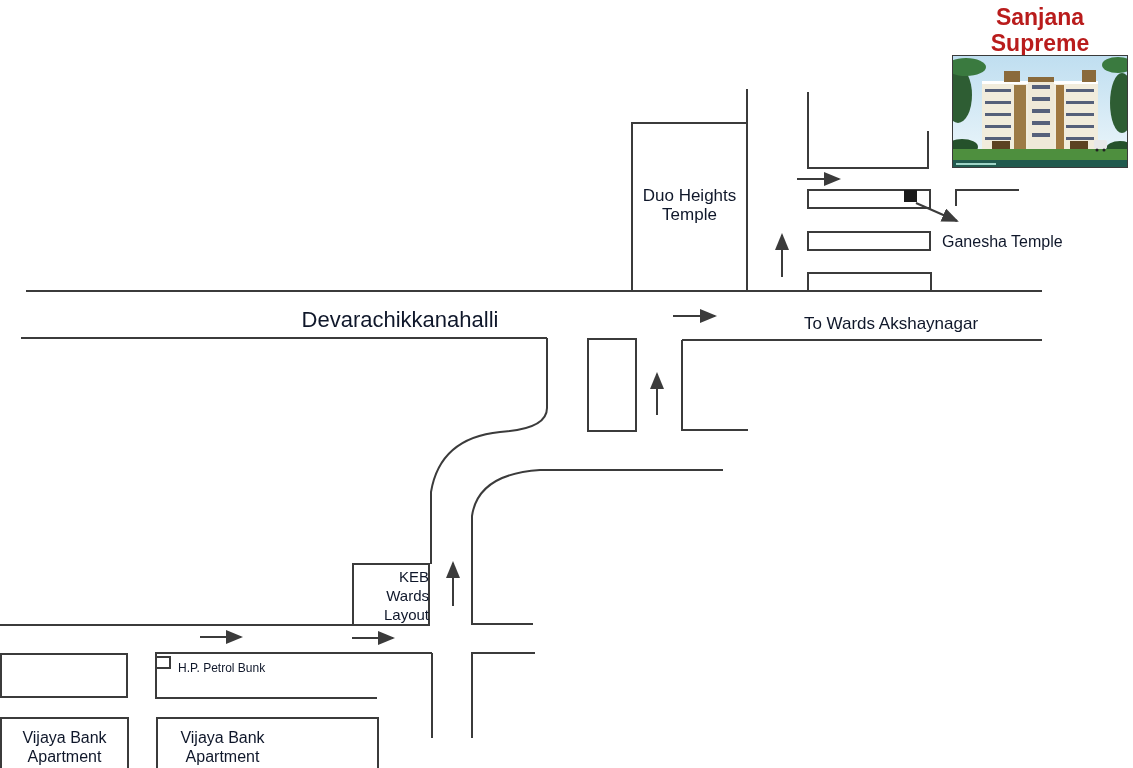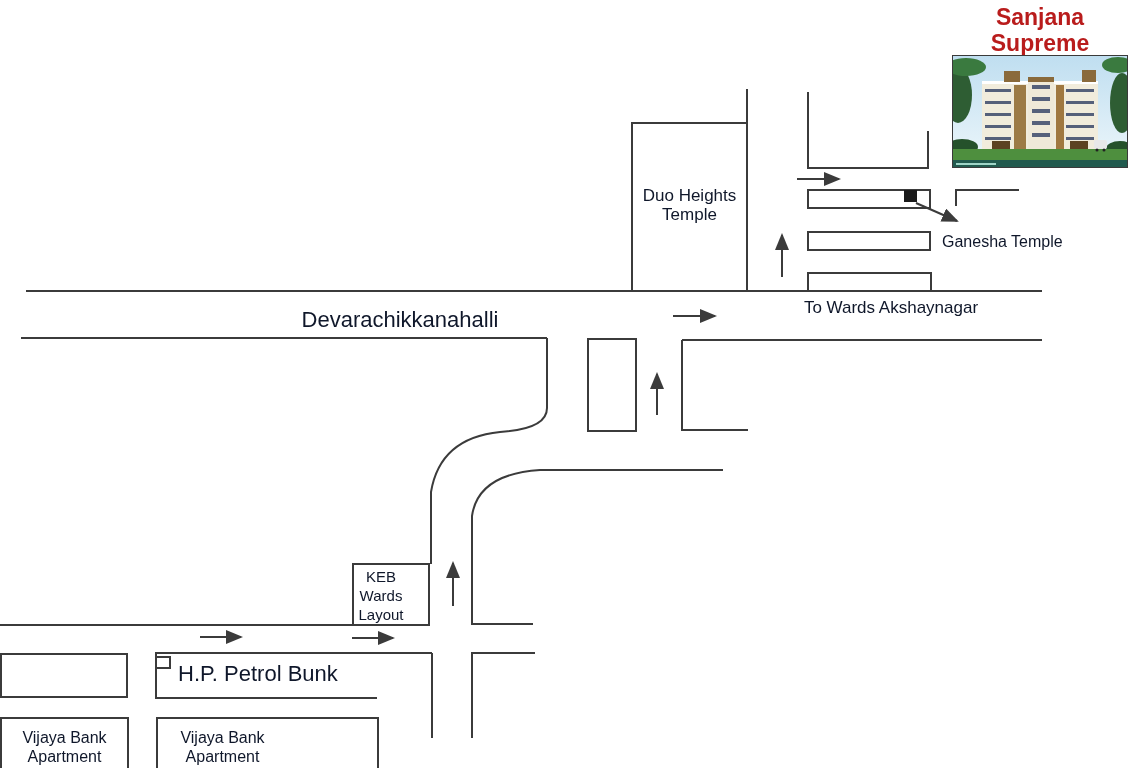--- a/index.html
+++ b/index.html
@@ -8,24 +8,24 @@
     overflow:hidden;font-family:"Liberation Sans",sans-serif;
   }
   .map-svg{position:absolute;left:0;top:0;}
   .lbl{
     position:absolute;color:#0f172a;font-family:"Liberation Sans",sans-serif;
     white-space:nowrap;
   }
   .lbl.center{text-align:center;white-space:normal;}
   #lbl-duo{left:630px;top:186px;width:119px;font-size:17px;line-height:19px;}
   #lbl-roadname{left:300px;top:307px;width:200px;font-size:22px;}
-  #lbl-direction{left:786px;top:298px;width:210px;font-size:17px;}
+  #lbl-direction{left:786px;top:314px;width:210px;font-size:17px;}
   #lbl-temple{left:942px;top:233px;font-size:16px;text-align:center;}
-  #lbl-keb{left:343px;top:567px;width:76px;font-size:15px;line-height:19px;}
-  #lbl-petrol{left:178px;top:661px;font-size:22px;}
+  #lbl-keb{left:353px;top:567px;width:76px;font-size:15px;line-height:19px;text-align:right;}
+  #lbl-petrol{left:178px;top:661px;font-size:12px;}
   #lbl-vijaya-left{left:1px;top:728px;width:127px;font-size:16px;line-height:19px;}
   #lbl-vijaya-right{left:155px;top:728px;width:135px;font-size:16px;line-height:19px;}
   #project-title{
     left:950px;top:4px;width:180px;font-size:23px;line-height:26px;
     font-weight:bold;color:#b91c1c;
   }
   #project-photo{position:absolute;left:952px;top:55px;width:176px;height:113px;}
 </style>
 </head>
 <body>

